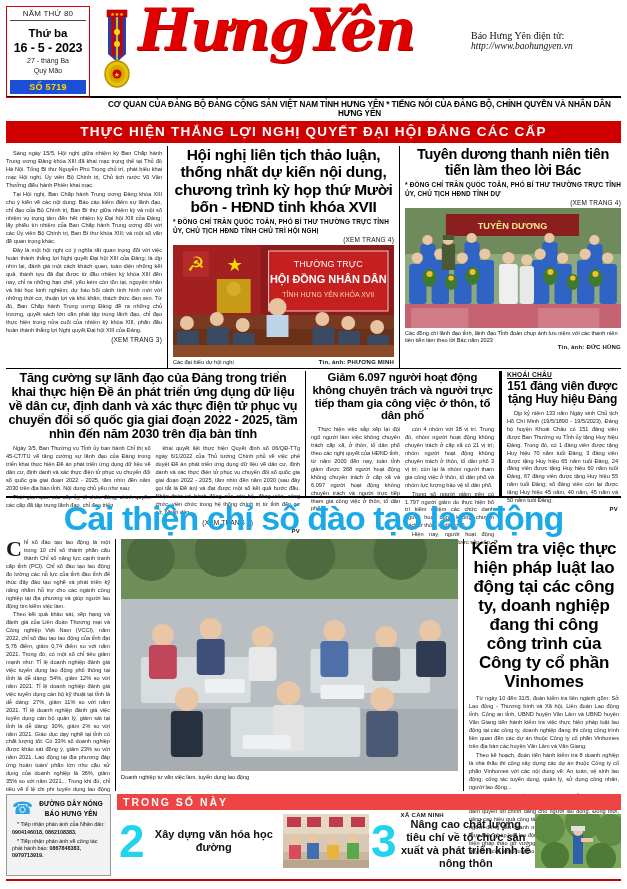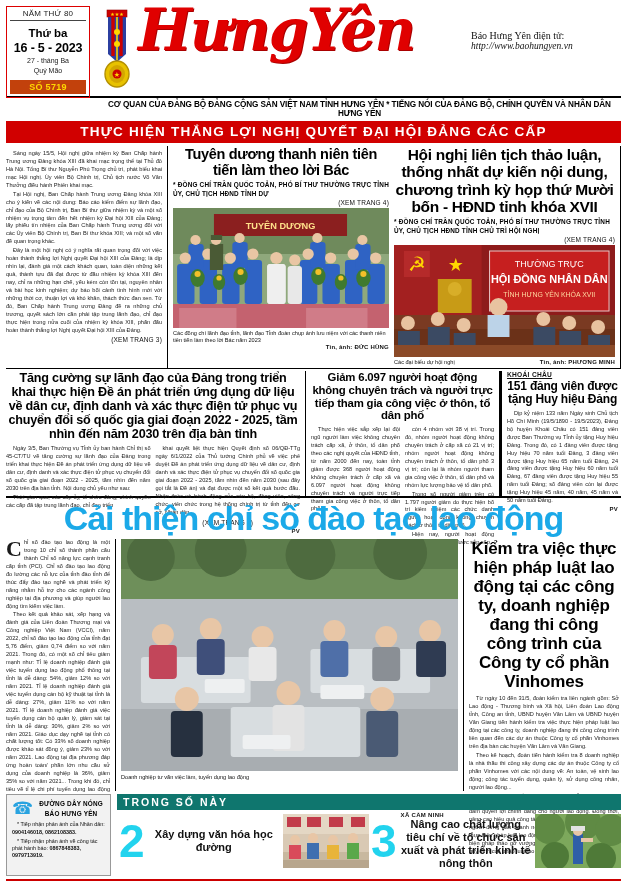--- a/index.html
+++ b/index.html
@@ -20,21 +20,21 @@
     text-align:center; flex:0 0 auto; margin-top:2px;
   }
   .datebox .year {
     font-size:8px; letter-spacing:.2px; color:#222;
     border-bottom:1px solid #444; padding-bottom:2px; margin-bottom:6px;
   }
   .datebox .weekday { font-size:11.5px; font-weight:bold; color:#000; line-height:1.2; }
   .datebox .date { font-size:12.5px; font-weight:bold; color:#000; line-height:1.25; letter-spacing:-.2px;}
   .datebox .lunar { font-size:7px; color:#222; line-height:1.25; margin-top:1px; }
   .datebox .issue {
-    margin-top:4px; background:#c2410c; color:#ffd800;
+    margin-top:4px; background:#1d4ed8; color:#ffd800;
     font-size:9px; font-weight:bold; padding:2px 0; letter-spacing:.3px;
   }
 
   .logo-zone { flex:1 1 auto; display:flex; align-items:flex-start; padding-left:4px; position:relative; }
   .medal { width:46px; flex:0 0 auto; padding-top:4px; }
   .title-wrap { flex:1 1 auto; text-align:left; margin-left:-2px; }
   .title {
     font-family:"DejaVu Serif", serif;
     font-size:57px; font-weight:bold; color:#e00000;
     line-height:.98; letter-spacing:-2px;
@@ -119,21 +119,21 @@
     width:105px; border:1px solid #999; background:#f2f2f2;
     padding:4px 5px; flex:0 0 auto;
   }
   .hotline-hd { display:flex; align-items:center; gap:4px; }
   .hotline-hd .txt { font-size:6.4px; font-weight:bold; color:#000; line-height:1.5; letter-spacing:.2px; text-align:center; flex:1;}
   .hotline-body { font-size:5.4px; line-height:1.35; margin-top:3px; }
   .hotline-body p { margin:0 0 2px; text-indent:5px; }
   .hotline-body b { font-size:5.4px; }
 
   .trongso { flex:1 1 auto; margin-left:6px; }
-  .ts-bar { background:#0f766e; color:#fff; font-size:10.5px; font-weight:bold;
+  .ts-bar { background:#ef4444; color:#fff; font-size:10.5px; font-weight:bold;
             letter-spacing:2px; padding:2px 0 2px 6px; }
   .ts-items { display:flex; margin-top:3px; height:56px; }
   .ts-item { display:flex; align-items:center; flex:1; }
   .ts-num { font-size:46px; font-weight:bold; color:#22d3ee; line-height:.75;
             font-family:"Liberation Sans", sans-serif; padding:0 4px 0 2px; }
   .ts-txt { font-size:11px; font-weight:bold; text-align:center; line-height:1.18; flex:1; }
   .ts-kicker { font-size:6px; font-weight:bold; letter-spacing:.3px; }
   .ts-photo { width:86px; height:54px; margin-left:4px; flex:0 0 auto; }
   .botrule { border-top:2px solid #c00; margin-top:3px; }
 
@@ -187,95 +187,20 @@
 
   <div class="top3">
 
     <div class="t-col t1">
       <div class="body">
         <p>Sáng ngày 15/5, Hội nghị giữa nhiệm kỳ Ban Chấp hành Trung ương Đảng khóa XIII đã khai mạc trọng thể tại Thủ đô Hà Nội. Tổng Bí thư Nguyễn Phú Trọng chủ trì, phát biểu khai mạc Hội nghị. Ủy viên Bộ Chính trị, Chủ tịch nước Võ Văn Thưởng điều hành Phiên khai mạc.</p>
         <p>Tại Hội nghị, Ban Chấp hành Trung ương Đảng khóa XIII cho ý kiến về các nội dung: Báo cáo kiểm điểm sự lãnh đạo, chỉ đạo của Bộ Chính trị, Ban Bí thư giữa nhiệm kỳ và một số nhiệm vụ trọng tâm đến hết nhiệm kỳ Đại hội XIII của Đảng; lấy phiếu tín nhiệm của Ban Chấp hành Trung ương đối với các Ủy viên Bộ Chính trị, Ban Bí thư khóa XIII; và một số vấn đề quan trọng khác.</p>
         <p>Đây là một hội nghị có ý nghĩa rất quan trọng đối với việc hoàn thành thắng lợi Nghị quyết Đại hội XIII của Đảng; là dịp nhìn lại, đánh giá một cách khách quan, toàn diện những kết quả, thành tựu đã đạt được từ đầu nhiệm kỳ khóa XIII đến nay, chỉ ra những hạn chế, yếu kém còn tồn tại, nguyên nhân và bài học kinh nghiệm; dự báo bối cảnh tình hình mới với những thời cơ, thuận lợi và khó khăn, thách thức đan xen. Từ đó, Ban Chấp hành Trung ương Đảng đề ra những chủ trương, quyết sách lớn cần phải tập trung lãnh đạo, chỉ đạo thực hiện trong nửa cuối của nhiệm kỳ khóa XIII, phấn đấu hoàn thành thắng lợi Nghị quyết Đại hội XIII của Đảng.</p>
       </div>
       <div class="seepage">(XEM TRANG 3)</div>
-    </div>
-
-    <div class="t-col t3">
-      <div class="hl">Tuyên dương thanh niên tiên tiến làm theo lời Bác</div>
-      <div class="deck">* ĐỒNG CHÍ TRẦN QUỐC TOẢN, PHÓ BÍ THƯ THƯỜNG TRỰC TỈNH ỦY, CHỦ TỊCH HĐND TỈNH DỰ</div>
-      <div class="seepage">(XEM TRANG 4)</div>
-      <div class="photo" style="height:120px;margin-top:2px;">
-        <svg viewBox="0 0 211 120" width="100%" height="120" preserveAspectRatio="none">
-          <rect width="211" height="120" fill="#8fa87c"></rect>
-          <rect x="0" y="0" width="211" height="46" fill="#6f8a5c"></rect>
-          <rect x="40" y="6" width="130" height="22" fill="#8b1f1f"></rect>
-          <text x="105" y="21" font-size="9" fill="#ffe08a" text-anchor="middle" font-family="Liberation Sans" font-weight="bold">TUYÊN DƯƠNG</text>
-          <rect x="0" y="96" width="211" height="24" fill="#c4626f"></rect>
-          <rect x="6" y="100" width="56" height="20" fill="#d07c88"></rect>
-          <rect x="130" y="100" width="60" height="20" fill="#d07c88"></rect>
-          <g>
-            <g fill="#2f63c4">
-              <rect x="4" y="56" width="17" height="40" rx="3"></rect>
-                <rect x="26" y="52" width="17" height="44" rx="3"></rect>
-              <rect x="48" y="56" width="17" height="40" rx="3"></rect>
-                <rect x="70" y="52" width="17" height="44" rx="3"></rect>
-              <rect x="124" y="52" width="17" height="44" rx="3"></rect>
-                <rect x="146" y="56" width="17" height="40" rx="3"></rect>
-              <rect x="168" y="52" width="17" height="44" rx="3"></rect>
-                <rect x="190" y="56" width="17" height="40" rx="3"></rect>
-              <rect x="15" y="36" width="15" height="26" rx="3"></rect>
-                <rect x="58" y="34" width="15" height="26" rx="3"></rect>
-              <rect x="134" y="34" width="15" height="26" rx="3"></rect>
-                <rect x="178" y="36" width="15" height="26" rx="3"></rect>
-            </g>
-            <g fill="#e8e8e8">
-              <rect x="92" y="56" width="18" height="40" rx="3"></rect>
-                <rect x="112" y="58" width="14" height="38" rx="3"></rect>
-            </g>
-            <rect x="92" y="56" width="18" height="40" rx="3" fill="#efefef"></rect>
-            <g fill="#e9c6a4">
-              <circle cx="12" cy="50" r="5.5"></circle>
-                <circle cx="34" cy="46" r="5.5"></circle>
-                <circle cx="56" cy="50" r="5.5"></circle>
-              <circle cx="78" cy="46" r="5.5"></circle>
-                <circle cx="101" cy="50" r="6"></circle>
-                <circle cx="119" cy="52" r="5.5"></circle>
-              <circle cx="132" cy="46" r="5.5"></circle>
-                <circle cx="154" cy="50" r="5.5"></circle>
-                <circle cx="176" cy="46" r="5.5"></circle>
-              <circle cx="198" cy="50" r="5.5"></circle>
-              <circle cx="22" cy="32" r="5"></circle>
-                <circle cx="65" cy="30" r="5"></circle>
-                <circle cx="141" cy="30" r="5"></circle>
-                <circle cx="185" cy="32" r="5"></circle>
-            </g>
-            <g fill="#3f7a2f">
-              <ellipse cx="24" cy="70" rx="7" ry="9"></ellipse>
-                <ellipse cx="66" cy="68" rx="7" ry="9"></ellipse>
-              <ellipse cx="142" cy="68" rx="7" ry="9"></ellipse>
-                <ellipse cx="186" cy="70" rx="7" ry="9"></ellipse>
-              <ellipse cx="45" cy="74" rx="6" ry="8"></ellipse>
-                <ellipse cx="164" cy="74" rx="6" ry="8"></ellipse>
-            </g>
-            <g fill="#f2c029">
-              <circle cx="24" cy="66" r="3"></circle>
-                <circle cx="66" cy="64" r="3"></circle>
-                <circle cx="142" cy="64" r="3"></circle>
-              <circle cx="186" cy="66" r="3"></circle>
-                <circle cx="45" cy="70" r="2.6"></circle>
-                <circle cx="164" cy="70" r="2.6"></circle>
-            </g>
-            <rect x="36" y="36" width="13" height="26" fill="#4a5a35"></rect>
-            <circle cx="42" cy="32" r="5" fill="#e9c6a4"></circle>
-            <rect x="37" y="27" width="11" height="5" fill="#4a5a35"></rect>
-          </g>
-        </svg>
-      </div>
-      <div class="caption" style="margin-top:2px;">Các đồng chí lãnh đạo tỉnh, lãnh đạo Tỉnh đoàn chụp ảnh lưu niệm với các thanh niên tiên tiến làm theo lời Bác năm 2023</div>
-      <div class="byline">Tin, ảnh: ĐỨC HÙNG</div>
     </div>
 
     <div class="t-col t2">
       <div class="hl">Hội nghị liên tịch thảo luận, thống nhất dự kiến nội dung, chương trình kỳ họp thứ Mười bốn - HĐND tỉnh khóa XVII</div>
       <div class="deck">* ĐỒNG CHÍ TRẦN QUỐC TOẢN, PHÓ BÍ THƯ THƯỜNG TRỰC TỈNH ỦY, CHỦ TỊCH HĐND TỈNH CHỦ TRÌ HỘI NGHỊ</div>
       <div class="seepage">(XEM TRANG 4)</div>
       <div class="photo" style="height:112px;margin-top:2px;">
         <svg viewBox="0 0 222 112" width="100%" height="112" preserveAspectRatio="none">
           <rect width="222" height="112" fill="#8e1b1b"></rect>
           <rect x="0" y="0" width="88" height="70" fill="#a32020"></rect>
@@ -309,20 +234,95 @@
               <rect x="195" y="90" width="22" height="18"></rect>
           </g>
           <rect x="0" y="100" width="222" height="12" fill="#8b4a28"></rect>
         </svg>
       </div>
       <div style="display:flex;justify-content:space-between;margin-top:2px;align-items:flex-start;">
         <div class="caption" style="flex:1;">Các đại biểu dự hội nghị</div>
         <div class="byline" style="width:95px;">Tin, ảnh: PHƯƠNG MINH</div>
       </div>
     </div>
+
+    <div class="t-col t3">
+      <div class="hl">Tuyên dương thanh niên tiên tiến làm theo lời Bác</div>
+      <div class="deck">* ĐỒNG CHÍ TRẦN QUỐC TOẢN, PHÓ BÍ THƯ THƯỜNG TRỰC TỈNH ỦY, CHỦ TỊCH HĐND TỈNH DỰ</div>
+      <div class="seepage">(XEM TRANG 4)</div>
+      <div class="photo" style="height:120px;margin-top:2px;">
+        <svg viewBox="0 0 211 120" width="100%" height="120" preserveAspectRatio="none">
+          <rect width="211" height="120" fill="#8fa87c"></rect>
+          <rect x="0" y="0" width="211" height="46" fill="#6f8a5c"></rect>
+          <rect x="40" y="6" width="130" height="22" fill="#8b1f1f"></rect>
+          <text x="105" y="21" font-size="9" fill="#ffe08a" text-anchor="middle" font-family="Liberation Sans" font-weight="bold">TUYÊN DƯƠNG</text>
+          <rect x="0" y="96" width="211" height="24" fill="#c4626f"></rect>
+          <rect x="6" y="100" width="56" height="20" fill="#d07c88"></rect>
+          <rect x="130" y="100" width="60" height="20" fill="#d07c88"></rect>
+          <g>
+            <g fill="#2f63c4">
+              <rect x="4" y="56" width="17" height="40" rx="3"></rect>
+                <rect x="26" y="52" width="17" height="44" rx="3"></rect>
+              <rect x="48" y="56" width="17" height="40" rx="3"></rect>
+                <rect x="70" y="52" width="17" height="44" rx="3"></rect>
+              <rect x="124" y="52" width="17" height="44" rx="3"></rect>
+                <rect x="146" y="56" width="17" height="40" rx="3"></rect>
+              <rect x="168" y="52" width="17" height="44" rx="3"></rect>
+                <rect x="190" y="56" width="17" height="40" rx="3"></rect>
+              <rect x="15" y="36" width="15" height="26" rx="3"></rect>
+                <rect x="58" y="34" width="15" height="26" rx="3"></rect>
+              <rect x="134" y="34" width="15" height="26" rx="3"></rect>
+                <rect x="178" y="36" width="15" height="26" rx="3"></rect>
+            </g>
+            <g fill="#e8e8e8">
+              <rect x="92" y="56" width="18" height="40" rx="3"></rect>
+                <rect x="112" y="58" width="14" height="38" rx="3"></rect>
+            </g>
+            <rect x="92" y="56" width="18" height="40" rx="3" fill="#efefef"></rect>
+            <g fill="#e9c6a4">
+              <circle cx="12" cy="50" r="5.5"></circle>
+                <circle cx="34" cy="46" r="5.5"></circle>
+                <circle cx="56" cy="50" r="5.5"></circle>
+              <circle cx="78" cy="46" r="5.5"></circle>
+                <circle cx="101" cy="50" r="6"></circle>
+                <circle cx="119" cy="52" r="5.5"></circle>
+              <circle cx="132" cy="46" r="5.5"></circle>
+                <circle cx="154" cy="50" r="5.5"></circle>
+                <circle cx="176" cy="46" r="5.5"></circle>
+              <circle cx="198" cy="50" r="5.5"></circle>
+              <circle cx="22" cy="32" r="5"></circle>
+                <circle cx="65" cy="30" r="5"></circle>
+                <circle cx="141" cy="30" r="5"></circle>
+                <circle cx="185" cy="32" r="5"></circle>
+            </g>
+            <g fill="#3f7a2f">
+              <ellipse cx="24" cy="70" rx="7" ry="9"></ellipse>
+                <ellipse cx="66" cy="68" rx="7" ry="9"></ellipse>
+              <ellipse cx="142" cy="68" rx="7" ry="9"></ellipse>
+                <ellipse cx="186" cy="70" rx="7" ry="9"></ellipse>
+              <ellipse cx="45" cy="74" rx="6" ry="8"></ellipse>
+                <ellipse cx="164" cy="74" rx="6" ry="8"></ellipse>
+            </g>
+            <g fill="#f2c029">
+              <circle cx="24" cy="66" r="3"></circle>
+                <circle cx="66" cy="64" r="3"></circle>
+                <circle cx="142" cy="64" r="3"></circle>
+              <circle cx="186" cy="66" r="3"></circle>
+                <circle cx="45" cy="70" r="2.6"></circle>
+                <circle cx="164" cy="70" r="2.6"></circle>
+            </g>
+            <rect x="36" y="36" width="13" height="26" fill="#4a5a35"></rect>
+            <circle cx="42" cy="32" r="5" fill="#e9c6a4"></circle>
+            <rect x="37" y="27" width="11" height="5" fill="#4a5a35"></rect>
+          </g>
+        </svg>
+      </div>
+      <div class="caption" style="margin-top:2px;">Các đồng chí lãnh đạo tỉnh, lãnh đạo Tỉnh đoàn chụp ảnh lưu niệm với các thanh niên tiên tiến làm theo lời Bác năm 2023</div>
+      <div class="byline">Tin, ảnh: ĐỨC HÙNG</div>
+    </div>
   </div>
 
   <div class="rule"></div>
 
   <div class="mid3">
 
     <div class="m1">
       <div class="hl">Tăng cường sự lãnh đạo của Đảng trong triển khai thực hiện Đề án phát triển ứng dụng dữ liệu về dân cư, định danh và xác thực điện tử phục vụ chuyển đổi số quốc gia giai đoạn 2022 - 2025, tầm nhìn đến năm 2030 trên địa bàn tỉnh</div>
       <div class="split2">
         <div class="body">

